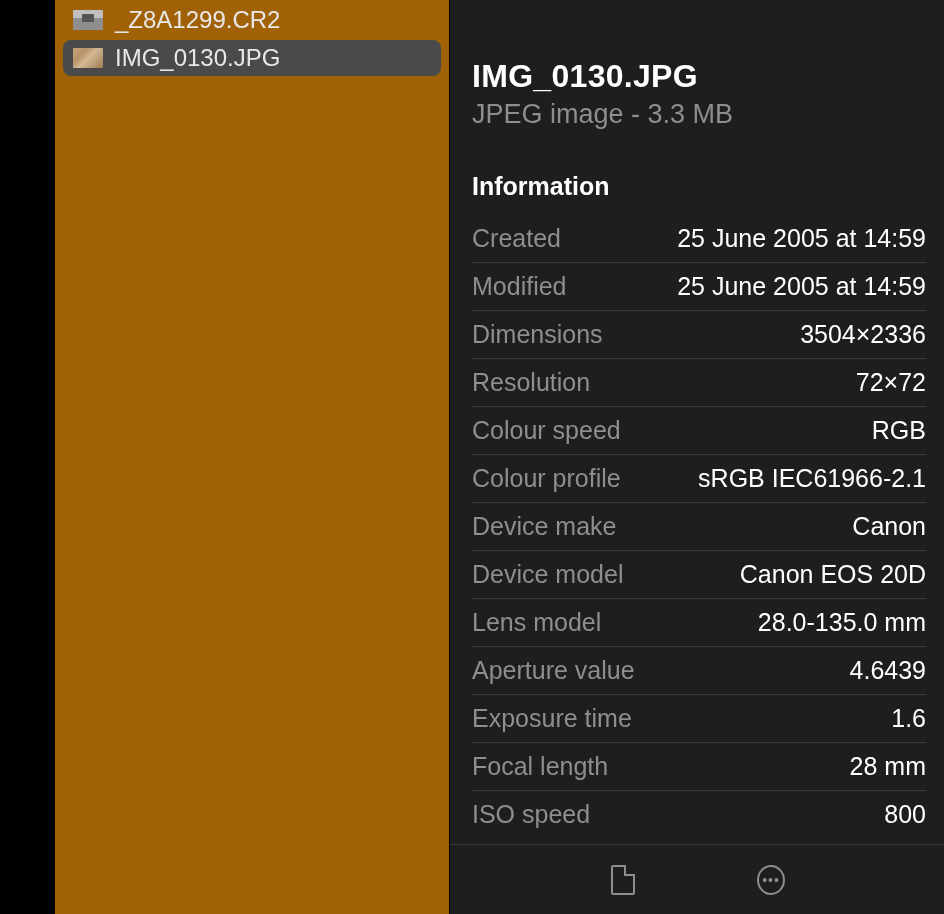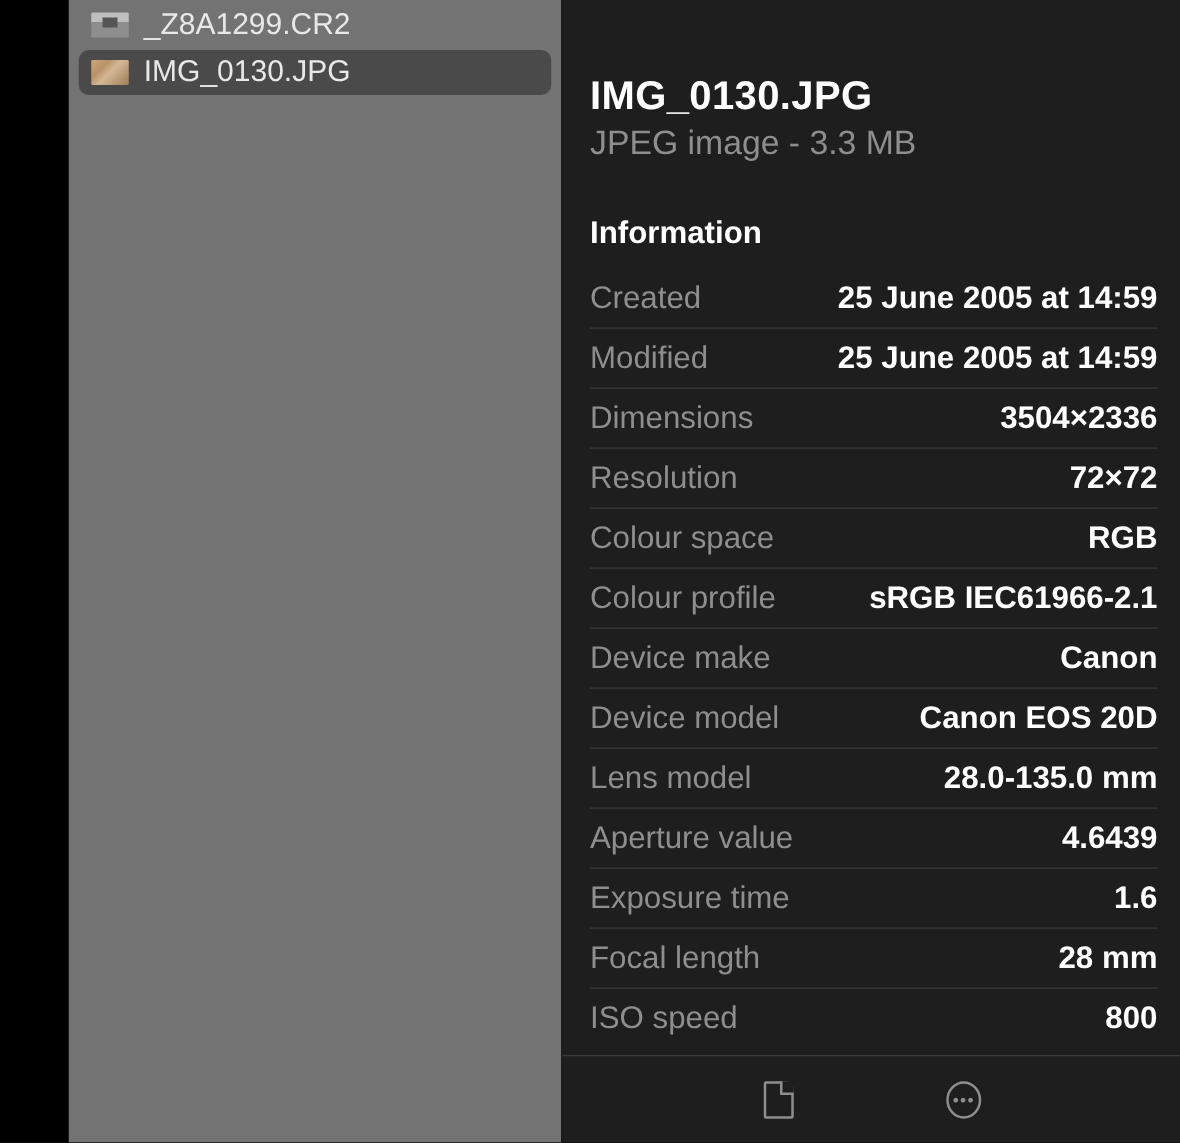--- a/index.html
+++ b/index.html
@@ -16,21 +16,21 @@
       overflow: hidden;
       display: flex;
     }
     .left-strip {
       width: 55px;
       background: #000000;
       height: 100%;
     }
     .file-list {
       width: 395px;
-      background: #737373;
+      background: #a16207;
       height: 100%;
       padding-top: 0;
       border-right: 1px solid #000;
     }
     .file-item {
       display: flex;
       align-items: center;
       padding: 4px 10px;
       font-size: 24px;
       color: #e8e8e8;
@@ -107,21 +107,21 @@
     .info-row:last-child {
       border-bottom: none;
     }
     .info-label {
       font-size: 25px;
       font-weight: 400;
       color: #8e8e8e;
     }
     .info-value {
       font-size: 25px;
-      font-weight: 700;
+      font-weight: 400;
       color: #ffffff;
       text-align: center;
     }
     .bottom-toolbar {
       height: 70px;
       border-top: 1px solid #3a3a3a;
       display: flex;
       align-items: center;
       justify-content: center;
       gap: 120px;
@@ -198,21 +198,21 @@
     </div>
     <div class="info-row">
       <span class="info-label">Dimensions</span>
       <span class="info-value">3504×2336</span>
     </div>
     <div class="info-row">
       <span class="info-label">Resolution</span>
       <span class="info-value">72×72</span>
     </div>
     <div class="info-row">
-      <span class="info-label">Colour space</span>
+      <span class="info-label">Colour speed</span>
       <span class="info-value">RGB</span>
     </div>
     <div class="info-row">
       <span class="info-label">Colour profile</span>
       <span class="info-value">sRGB IEC61966-2.1</span>
     </div>
     <div class="info-row">
       <span class="info-label">Device make</span>
       <span class="info-value">Canon</span>
     </div>

